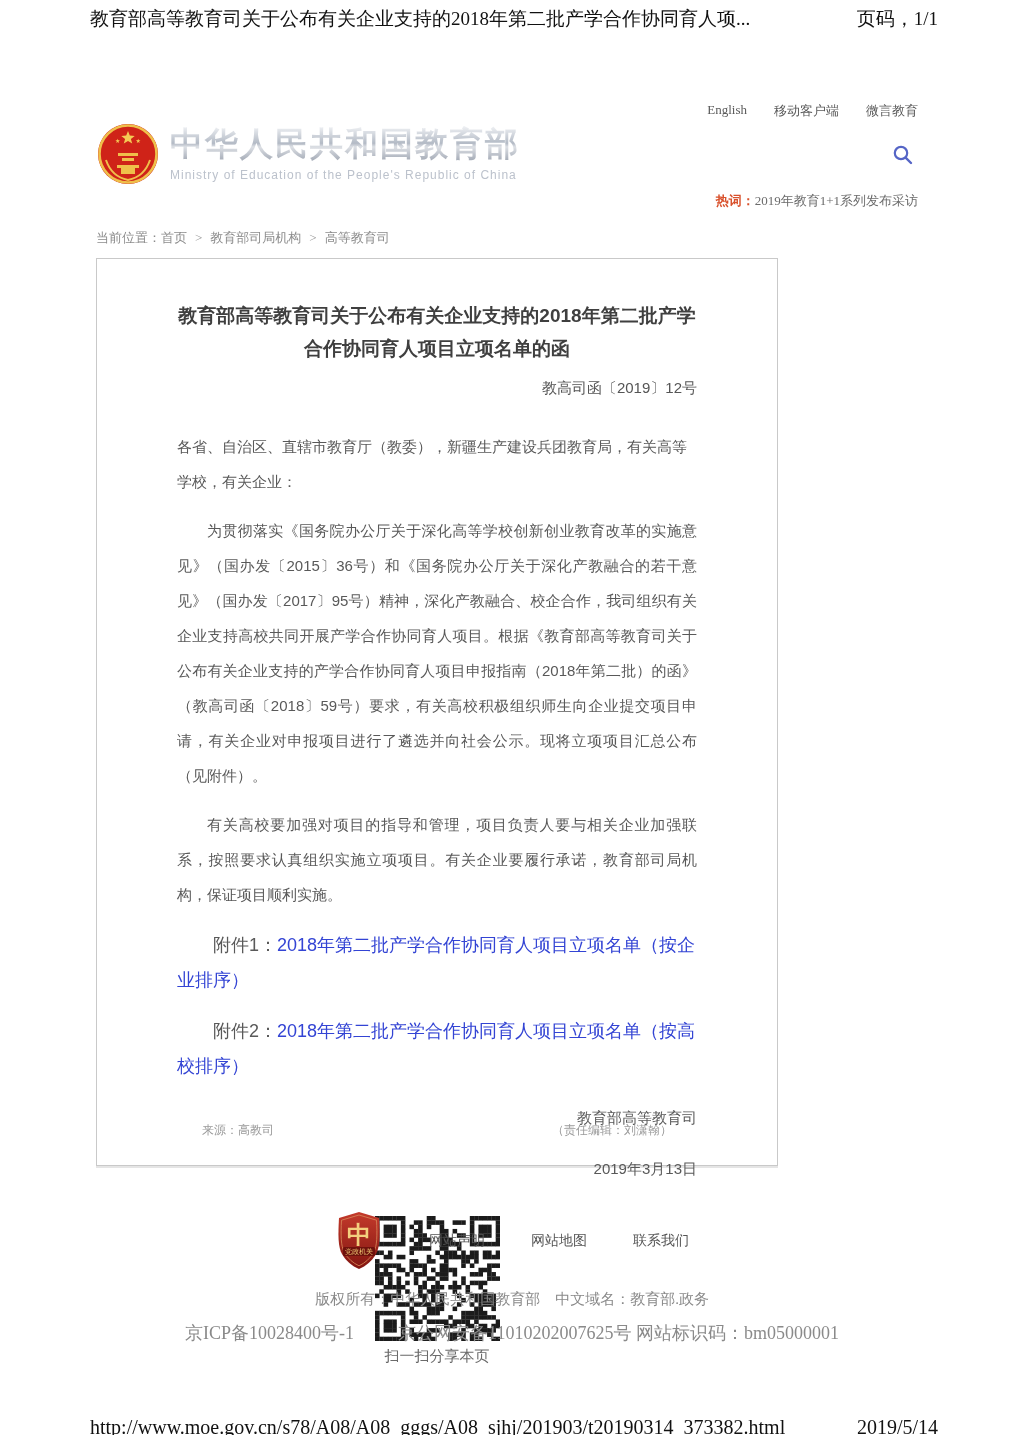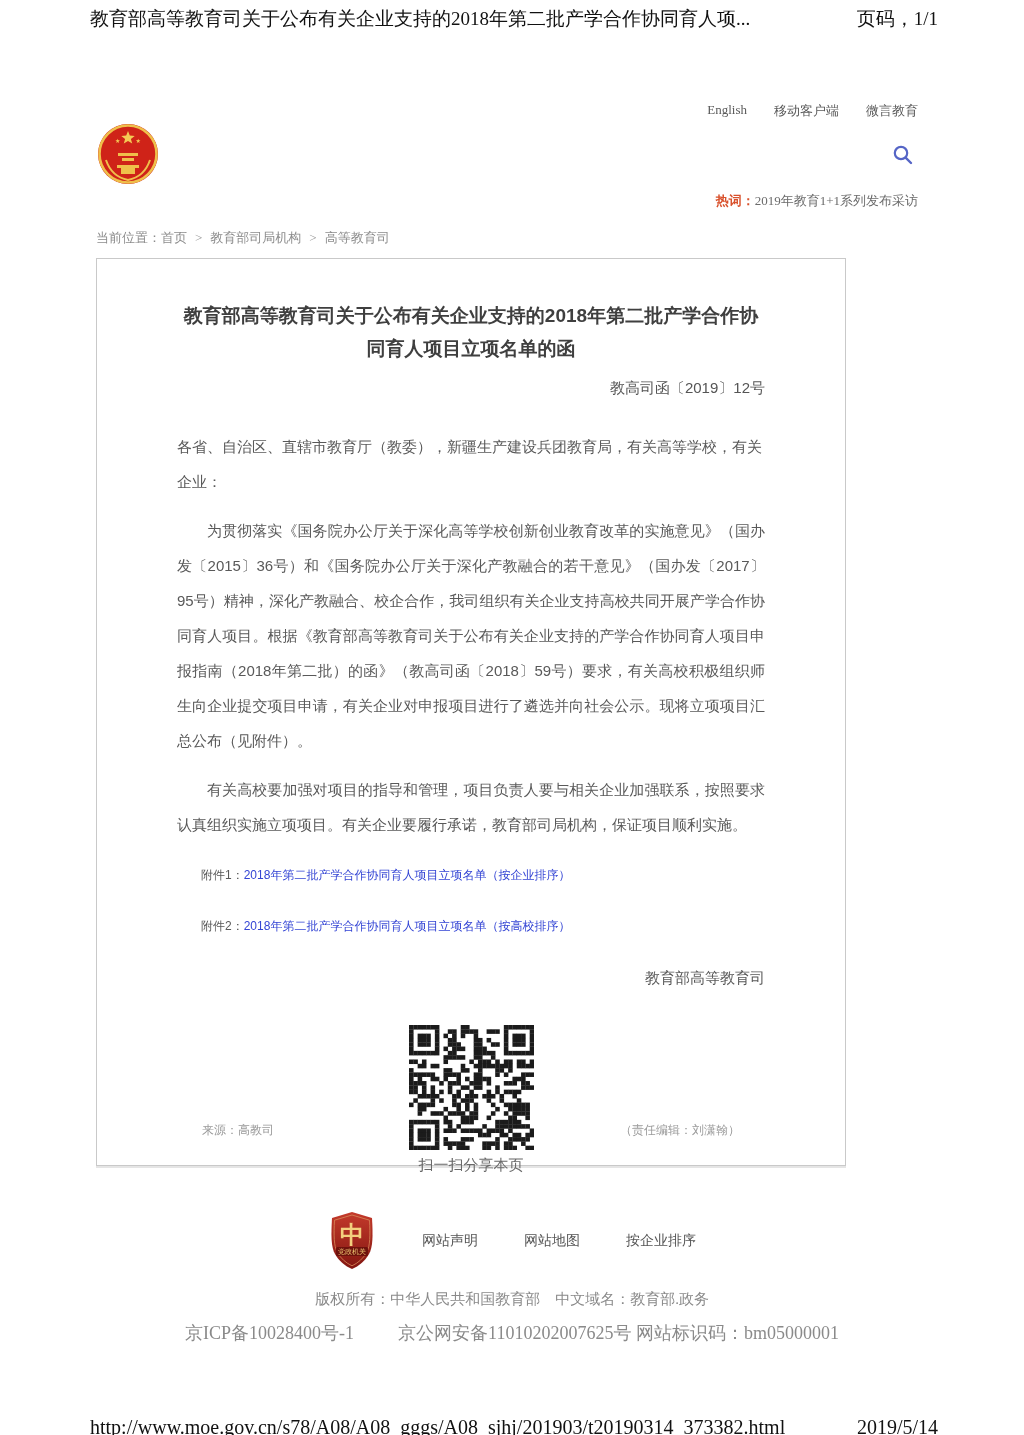--- a/index.html
+++ b/index.html
@@ -51,35 +51,35 @@
   
   .breadcrumb {
     position:absolute; top:229px; left:96px; white-space:nowrap;
     font-family:"Liberation Serif","DejaVu Serif",serif; font-size:13px; color:#8c8c8c;
   }
   .breadcrumb a { color:#8c8c8c; text-decoration:none; cursor:pointer; }
   .breadcrumb .sep { margin:0 8px; color:#9a9a9a; }
 
   
   .doc-box {
-    position:absolute; top:258px; left:96px; width:750px; height:908px;
+    position:absolute; top:258px; left:96px; width:682px; height:908px;
     border:1px solid #c9c9c9; box-shadow:0 2px 0 rgba(0,0,0,0.10);
     padding:0 80px; background:#fff;
   }
   .doc-title {
     margin-top:40px; text-align:center; font-size:19px; font-weight:bold;
     color:#3f3f3f; line-height:33px;
   }
   .doc-number { margin-top:12px; text-align:right; font-size:15px; color:#555; line-height:22px; }
   .salutation { margin-top:30px; font-size:15px; color:#595959; line-height:35px; }
   .body-para {
     margin:14px 0; font-size:15px; color:#595959; line-height:35px; text-indent:2em;
     text-align:justify;
   }
-  .attachment { margin:16px 0; font-size:12px; color:#595959; line-height:35px; text-indent:2em; }
+  .attachment { margin:16px 0; font-size:18px; color:#595959; line-height:35px; text-indent:2em; }
   .attachment a { color:#3344d4; text-decoration:none; cursor:pointer; }
   .signer { margin-top:14px; text-align:right; font-size:15px; color:#595959; line-height:35px; }
   .sign-date { margin-top:16px; text-align:right; font-size:15px; color:#595959; line-height:35px; }
   .qr-wrap { margin-top:30px; text-align:center; height:125px; }
   .qr-caption { margin-top:6px; text-align:center; font-size:15px; color:#6a6a6a; }
   .meta-row {
     position:absolute; left:105px; right:105px; bottom:26px;
     display:flex; justify-content:space-between;
     font-family:"Liberation Serif","DejaVu Serif",serif; font-size:12px; color:#9a9a9a;align-items:flex-end;
   }
@@ -119,20 +119,24 @@
       <circle cx="32" cy="32" r="28.5" fill="none" stroke="#efc04a" stroke-width="2.6"></circle>
       <path d="M10 38 C14 50 22 56 32 58 C42 56 50 50 54 38" fill="none" stroke="#efc04a" stroke-width="2"></path>
       <polygon fill="#f4cb55" points="32,9 33.8,13.6 38.7,13.9 34.9,16.9 36.2,21.6 32,18.9 27.8,21.6 29.1,16.9 25.3,13.9 30.2,13.6"></polygon>
       <text x="19" y="21" font-size="6" fill="#f4cb55">★</text>
       <text x="39.5" y="21" font-size="6" fill="#f4cb55">★</text>
       <rect x="22" y="31" width="20" height="3" fill="#efc04a"></rect>
       <rect x="26" y="36" width="12" height="3" fill="#efc04a"></rect>
       <rect x="21" y="43" width="22" height="3" fill="#efc04a"></rect>
       <rect x="25" y="46" width="14" height="6" fill="#efc04a"></rect>
     </svg>
+    <div class="brand-text">
+      <div class="site-title">中华人民共和国教育部</div>
+      <div class="site-subtitle">Ministry of Education of the People's Republic of China</div>
+    </div>
   </div>
 
   <svg class="search-btn" viewBox="0 0 22 22">
     <circle cx="9" cy="9" r="6.2" fill="none" stroke="#5565c6" stroke-width="2.2"></circle>
     <line x1="13.6" y1="13.6" x2="19" y2="19" stroke="#5565c6" stroke-width="2.4" stroke-linecap="round"></line>
   </svg>
 
   <div class="hot-line">
     <span class="hot-label">热词：</span><a>2019年教育1+1系列发布采访</a>
   </div>
@@ -148,20 +152,21 @@
   <div class="salutation">各省、自治区、直辖市教育厅（教委），新疆生产建设兵团教育局，有关高等学校，有关企业：</div>
   <div class="body-para">为贯彻落实《国务院办公厅关于深化高等学校创新创业教育改革的实施意见》（国办发〔2015〕36号）和《国务院办公厅关于深化产教融合的若干意见》（国办发〔2017〕95号）精神，深化产教融合、校企合作，我司组织有关企业支持高校共同开展产学合作协同育人项目。根据《教育部高等教育司关于公布有关企业支持的产学合作协同育人项目申报指南（2018年第二批）的函》（教高司函〔2018〕59号）要求，有关高校积极组织师生向企业提交项目申请，有关企业对申报项目进行了遴选并向社会公示。现将立项项目汇总公布（见附件）。</div>
   <div class="body-para">有关高校要加强对项目的指导和管理，项目负责人要与相关企业加强联系，按照要求认真组织实施立项项目。有关企业要履行承诺，教育部司局机构，保证项目顺利实施。</div>
   <div class="attachment">
     <span>附件1：</span><a>2018年第二批产学合作协同育人项目立项名单（按企业排序）</a>
   </div>
   <div class="attachment">
     <span>附件2：</span><a>2018年第二批产学合作协同育人项目立项名单（按高校排序）</a>
   </div>
   <div class="signer">教育部高等教育司</div>
+  <div class="sign-date">2019年3月13日</div>
   <div class="qr-wrap"><svg width="125" height="125">
         <rect x="51.72" y="0.00" width="4.56" height="4.56" fill="#1b1b1b"></rect>
         <rect x="56.03" y="0.00" width="4.56" height="4.56" fill="#1b1b1b"></rect>
         <rect x="38.79" y="4.31" width="4.56" height="4.56" fill="#1b1b1b"></rect>
         <rect x="43.10" y="4.31" width="4.56" height="4.56" fill="#1b1b1b"></rect>
         <rect x="51.72" y="4.31" width="4.56" height="4.56" fill="#1b1b1b"></rect>
         <rect x="56.03" y="4.31" width="4.56" height="4.56" fill="#1b1b1b"></rect>
         <rect x="60.34" y="4.31" width="4.56" height="4.56" fill="#1b1b1b"></rect>
         <rect x="64.66" y="4.31" width="4.56" height="4.56" fill="#1b1b1b"></rect>
         <rect x="77.59" y="4.31" width="4.56" height="4.56" fill="#1b1b1b"></rect>
@@ -595,21 +600,21 @@
         </linearGradient>
       </defs>
       <path d="M24 1 L44 7 C45 24 45 36 41 43 C37 50 31 55 24 58 C17 55 11 50 7 43 C3 36 3 24 4 7 Z" fill="url(#shieldg)"></path>
       <path d="M24 4 L41.5 9.2 C42.3 24 42.2 35 38.7 41.3 C35.2 47.6 30 52 24 54.8 C18 52 12.8 47.6 9.3 41.3 C5.8 35 5.7 24 6.5 9.2 Z" fill="none" stroke="#d98a5a" stroke-width="0.8"></path>
       <text x="24" y="32" text-anchor="middle" font-size="24" font-weight="bold" fill="#f3cf7e">中</text>
       <rect x="8" y="36" width="32" height="9" rx="1.5" fill="#6e120d"></rect>
       <text x="24" y="43" text-anchor="middle" font-size="7" fill="#edc571">党政机关</text>
     </svg>
     <a>网站声明</a>
     <a>网站地图</a>
-    <a>按企业排序</a>
+    <a>联系我们</a>
   </div>
   <div class="copyright">版权所有：中华人民共和国教育部　中文域名：教育部.政务</div>
   <div class="icp-row">
     <span>京ICP备10028400号-1</span>
     <span>京公网安备11010202007625号 网站标识码：bm05000001</span>
   </div>
 </div>
 
 <div class="print-footer">
   <span>http://www.moe.gov.cn/s78/A08/A08_gggs/A08_sjhj/201903/t20190314_373382.html</span>

